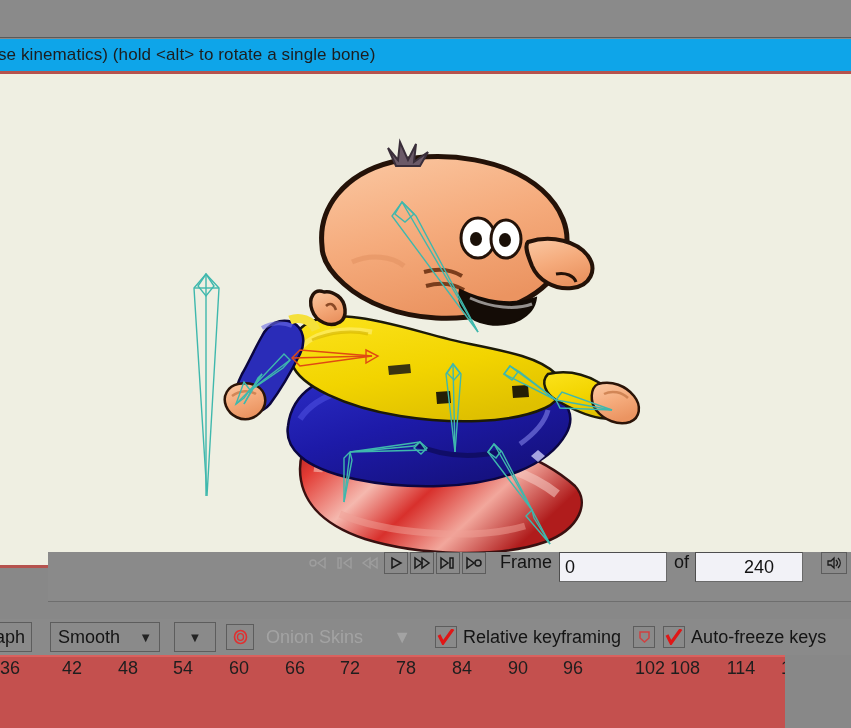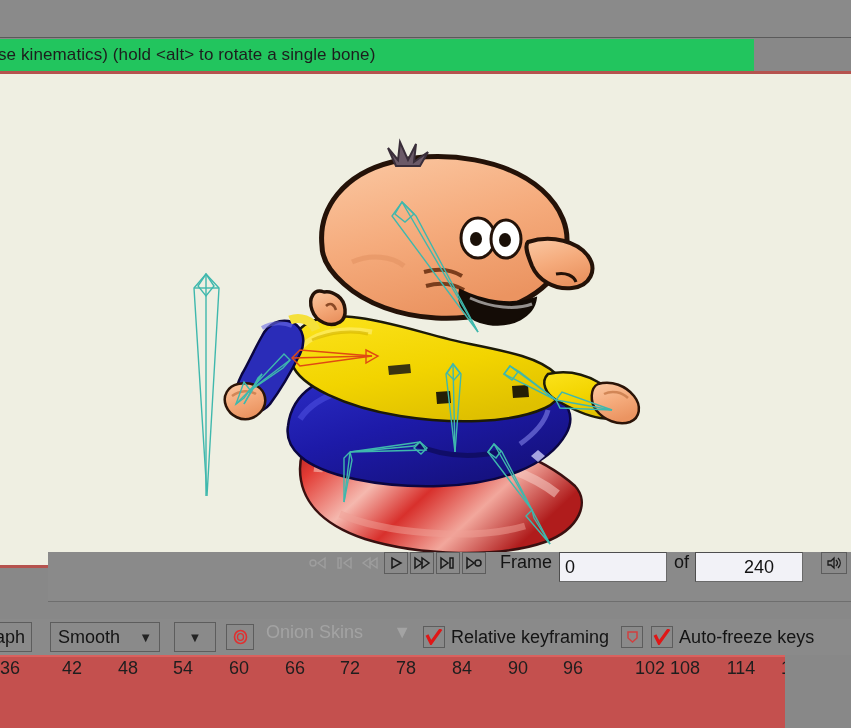--- a/index.html
+++ b/index.html
@@ -27,22 +27,22 @@
     width: 851px; height: 38px;
     background: #8a8a8a;
     border-bottom: 1px solid #5a5a5a;
     box-sizing: border-box;
   }
 
   
   .hint-bar {
     position: absolute;
     left: 0; top: 39px;
-    width: 754px; height: 32px;
-    background: #22c55e;
+    width: 851px; height: 32px;
+    background: #0ea5e9;
     box-sizing: border-box;
     display: flex;
     align-items: center;
   }
   .hint-text {
     font-size: 17px;
     color: #1d1d1d;
     white-space: nowrap;
     padding-left: 0px;
     margin-left: -2px;
@@ -193,30 +193,31 @@
     background: #8a8a8a;
     box-sizing: border-box;
     display: flex;
     align-items: center;
     justify-content: center;
     margin-left: 10px;
   }
   .onion-combo {
     height: 30px;
     display: flex;
+    align-items: center;
     justify-content: space-between;
     font-size: 18px;
     color: #a3a3a3;
     margin-left: 12px;
     width: 145px;
   }
   .check-group {
     display: flex;
     align-items: center;
-    margin-left: 12px;
+    margin-left: 24px;
   }
   .checkbox {
     width: 22px; height: 22px;
     border: 1px solid #5d5d5d;
     background: #8a8a8a;
     box-sizing: border-box;
     display: flex;
     align-items: center;
     justify-content: center;
   }

